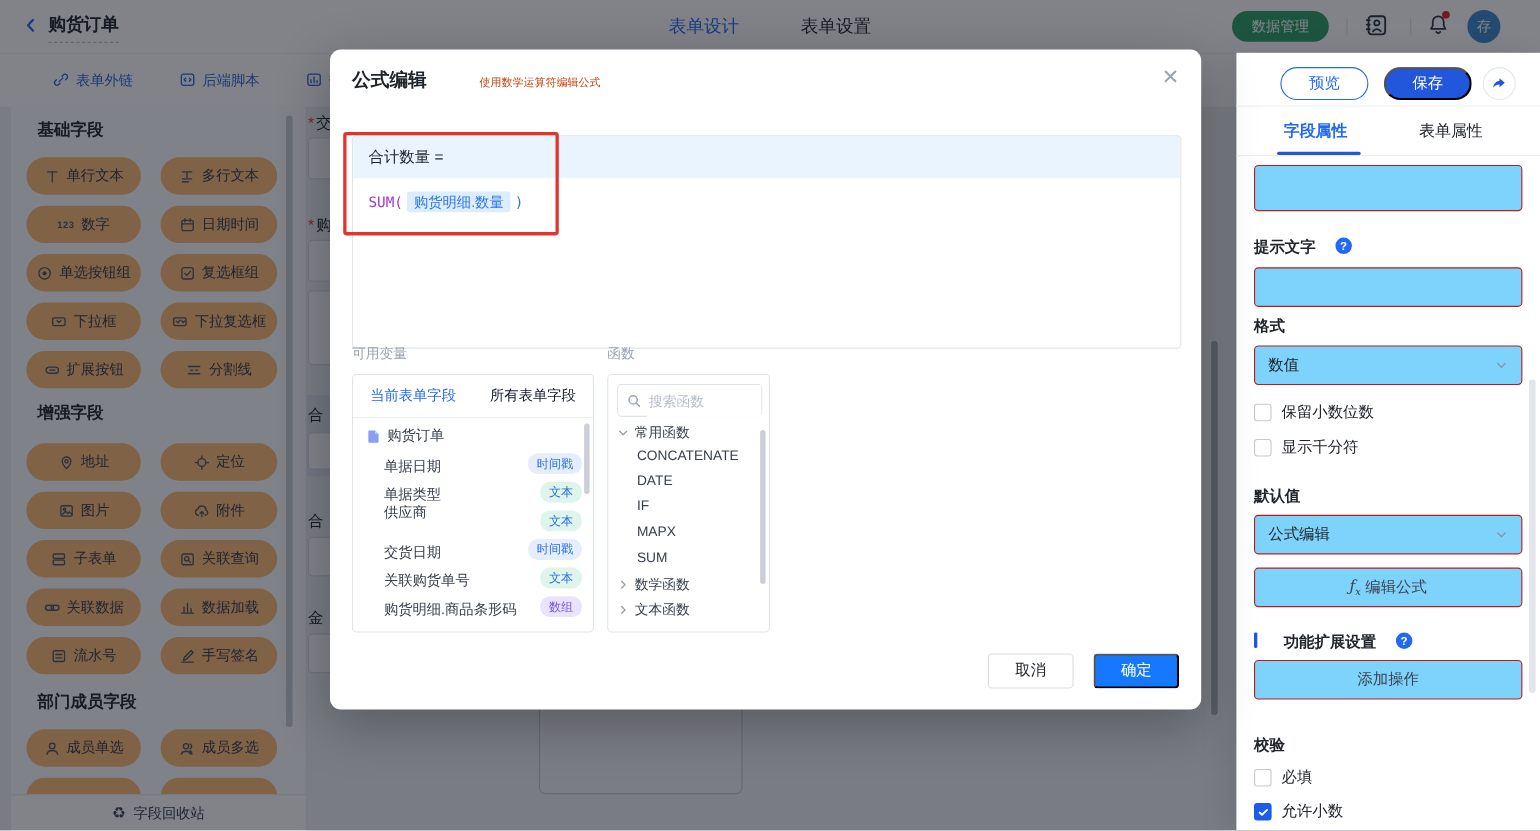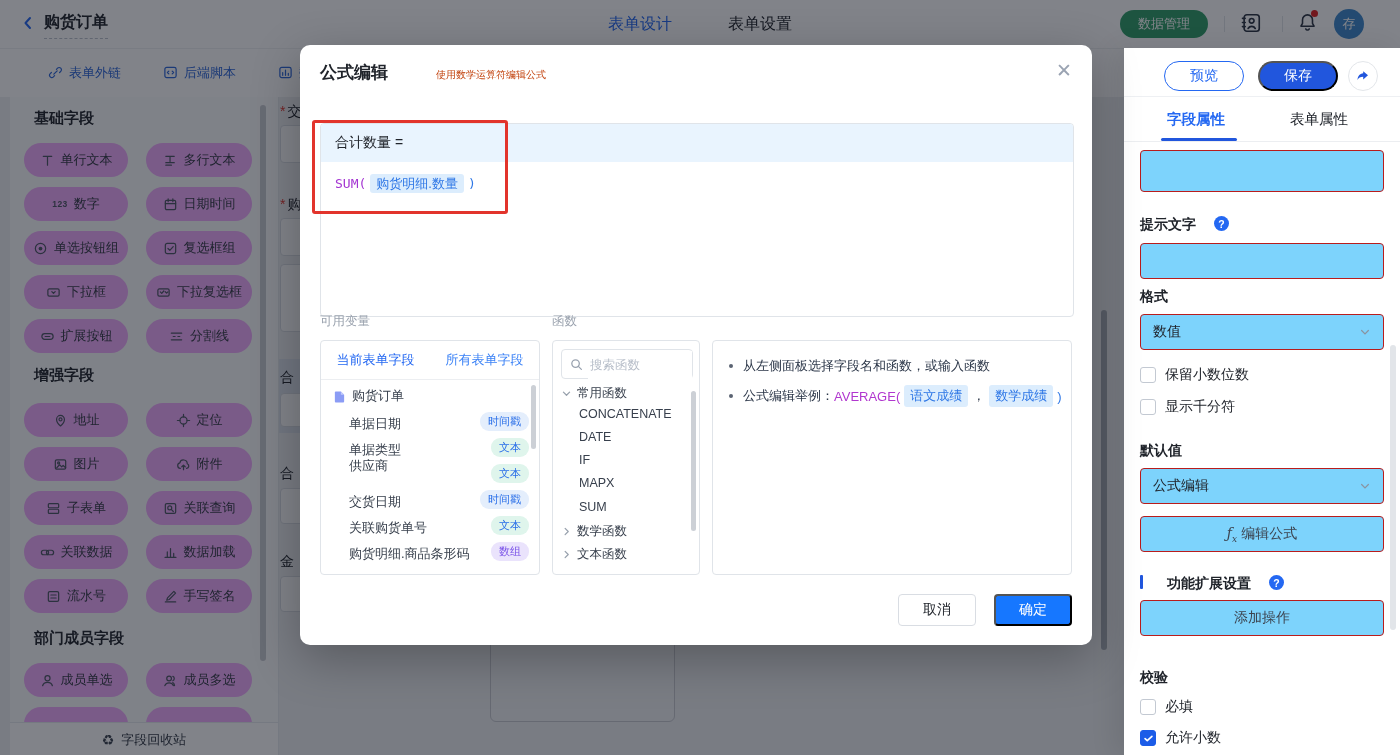--- a/index.html
+++ b/index.html
@@ -17,21 +17,21 @@
   .avatar{position:absolute;left:1334px;top:9px;width:30px;height:30px;border-radius:50%;background:#3d89cc;color:#fff;
           font-size:13px;display:flex;align-items:center;justify-content:center;cursor:pointer;}
   .belldot{position:absolute;left:1311px;top:10px;width:7px;height:7px;border-radius:50%;background:#e02020;}
   
   .toolbar{position:absolute;left:0;top:48px;width:1124px;height:49px;background:#fff;z-index:2;display:flex;align-items:center;}
   .tl-item{display:flex;align-items:center;gap:6px;color:#2b66d9;font-size:13px;cursor:pointer;margin-right:42px;}
   .tl-item:first-child{margin-left:48px;}
   
   .sidebar{position:absolute;left:0;top:97px;width:268px;height:658px;background:#fbfcfd;border-right:1px solid #e7eaee;z-index:2;margin-left:10px;}
   .stitle{position:absolute;left:24px;font-size:15px;font-weight:700;color:#20242b;}
-  .pill{position:absolute;height:34px;border-radius:17px;background:#f0abfc;display:flex;align-items:center;justify-content:center;
+  .pill{position:absolute;height:34px;border-radius:17px;background:#fdba74;display:flex;align-items:center;justify-content:center;
         gap:6px;font-size:13px;color:#333a45;cursor:grab;}
   .pc1{left:14px;width:104px;} .pc2{left:136px;width:106px;}
   .pi svg{width:15px;height:15px;stroke:#4d5664;fill:none;stroke-width:1.3;stroke-linecap:round;stroke-linejoin:round;}
   .pnum{font-size:8.5px;font-weight:700;color:#4d5664;letter-spacing:.5px;}
   .sfoot{position:absolute;left:0;top:625px;width:268px;height:33px;background:#fff;border-top:1px solid #e7eaee;
          display:flex;align-items:center;justify-content:center;gap:7px;font-size:13px;color:#333a45;cursor:pointer;}
   .sthumb{position:absolute;left:250px;top:8px;width:6px;height:556px;border-radius:3px;background:#c9ccd2;}
   
   .canvas{position:absolute;left:268px;top:97px;width:1132px;height:658px;background:#eef0f3;z-index:1;}
   .clabel{position:absolute;font-size:14px;color:#20242b;white-space:nowrap;}
@@ -483,21 +483,21 @@
         <span class="ffn">SUM(</span><span class="fchip">购货明细.数量</span><span class="fcl">)</span>
       </div>
     </div>
 
     <span class="plabel" style="left:20px">可用变量</span>
     <span class="plabel" style="left:252px">函数</span>
 
     <div class="panel" style="left:20px;width:220px">
       <div class="vtabs">
         <span style="color:#2468f2">当前表单字段</span>
-        <span style="color:#3b82f6">所有表单字段</span>
+        <span style="color:#0f172a">所有表单字段</span>
       </div>
       <div class="vrow" style="left:12px;top:46px;display:flex;align-items:center;gap:6px">
         <svg width="13" height="13" viewBox="0 0 14 14">
             <path d="M3 1.5h5.5L12 5v7.5a1 1 0 01-1 1H3a1 1 0 01-1-1v-10a1 1 0 011-1z" fill="#8b9cf5"></path>
             <path d="M8.5 1.5V5H12z" fill="#c3cbfb"></path>
           </svg>
         <span>购货订单</span>
       </div>
       <span class="vrow" style="top:74px">单据日期</span>
       <span class="badge b-time" style="right:10px;top:71px">时间戳</span>
@@ -541,35 +541,20 @@
       </div>
       <div class="trow" style="left:8px;top:205px">
         <svg width="11" height="11" viewBox="0 0 16 16" fill="none" stroke="#98a1ad" stroke-width="1.8" stroke-linecap="round" stroke-linejoin="round">
             <path d="M6 3.5l4.5 4.5L6 12.5"></path>
           </svg>
         <span>文本函数</span>
       </div>
       <div class="fthumb"></div>
     </div>
 
-    <div class="panel" style="left:412px;width:360px">
-      <div class="tip" style="top:16px">
-        <span class="tdot"></span>
-        <span>从左侧面板选择字段名和函数，或输入函数</span>
-      </div>
-      <div class="tip" style="top:44px">
-        <span class="tdot"></span>
-        <span>公式编辑举例：</span>
-          <span class="tfn">AVERAGE(</span>
-        <span class="fchip">语文成绩</span>
-          <span>，</span>
-        <span class="fchip">数学成绩</span>
-          <span class="fcl">)</span>
-      </div>
-    </div>
 
     <button class="m-cancel">取消</button>
     <button class="m-ok">确定</button>
   </section>
 
   <div class="redbox"></div>
 
 </div>
 
 </body></html>

